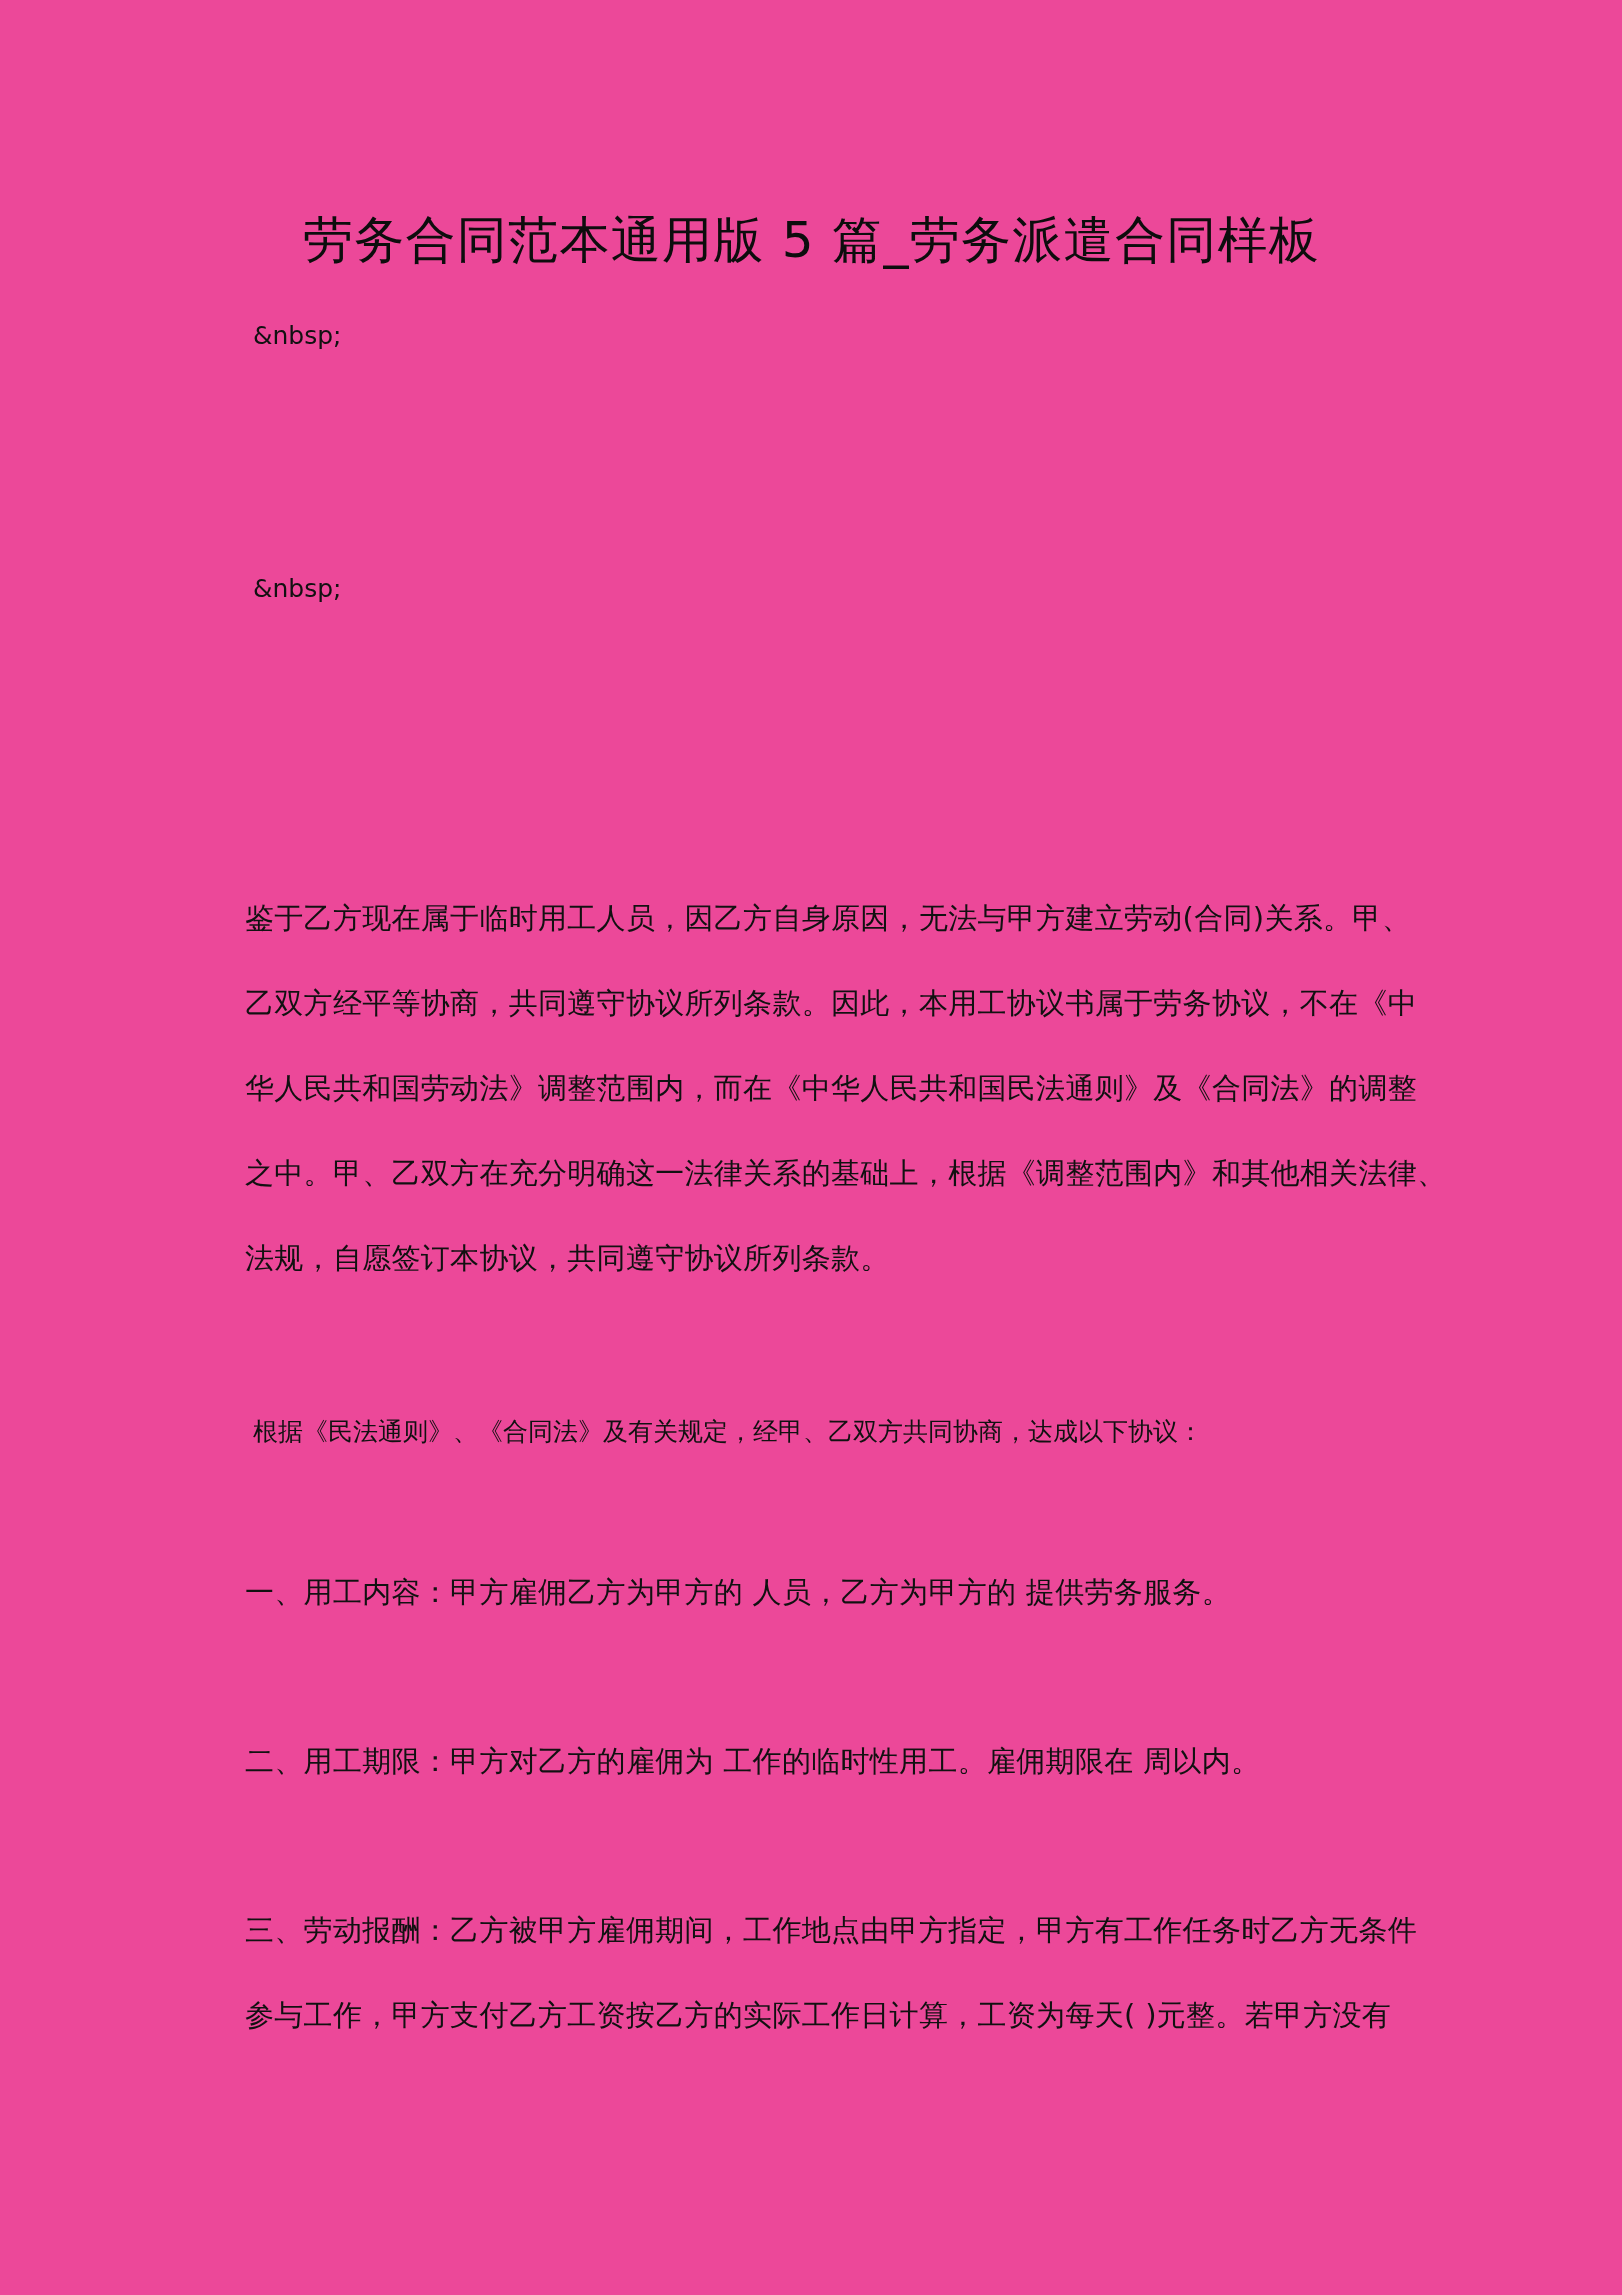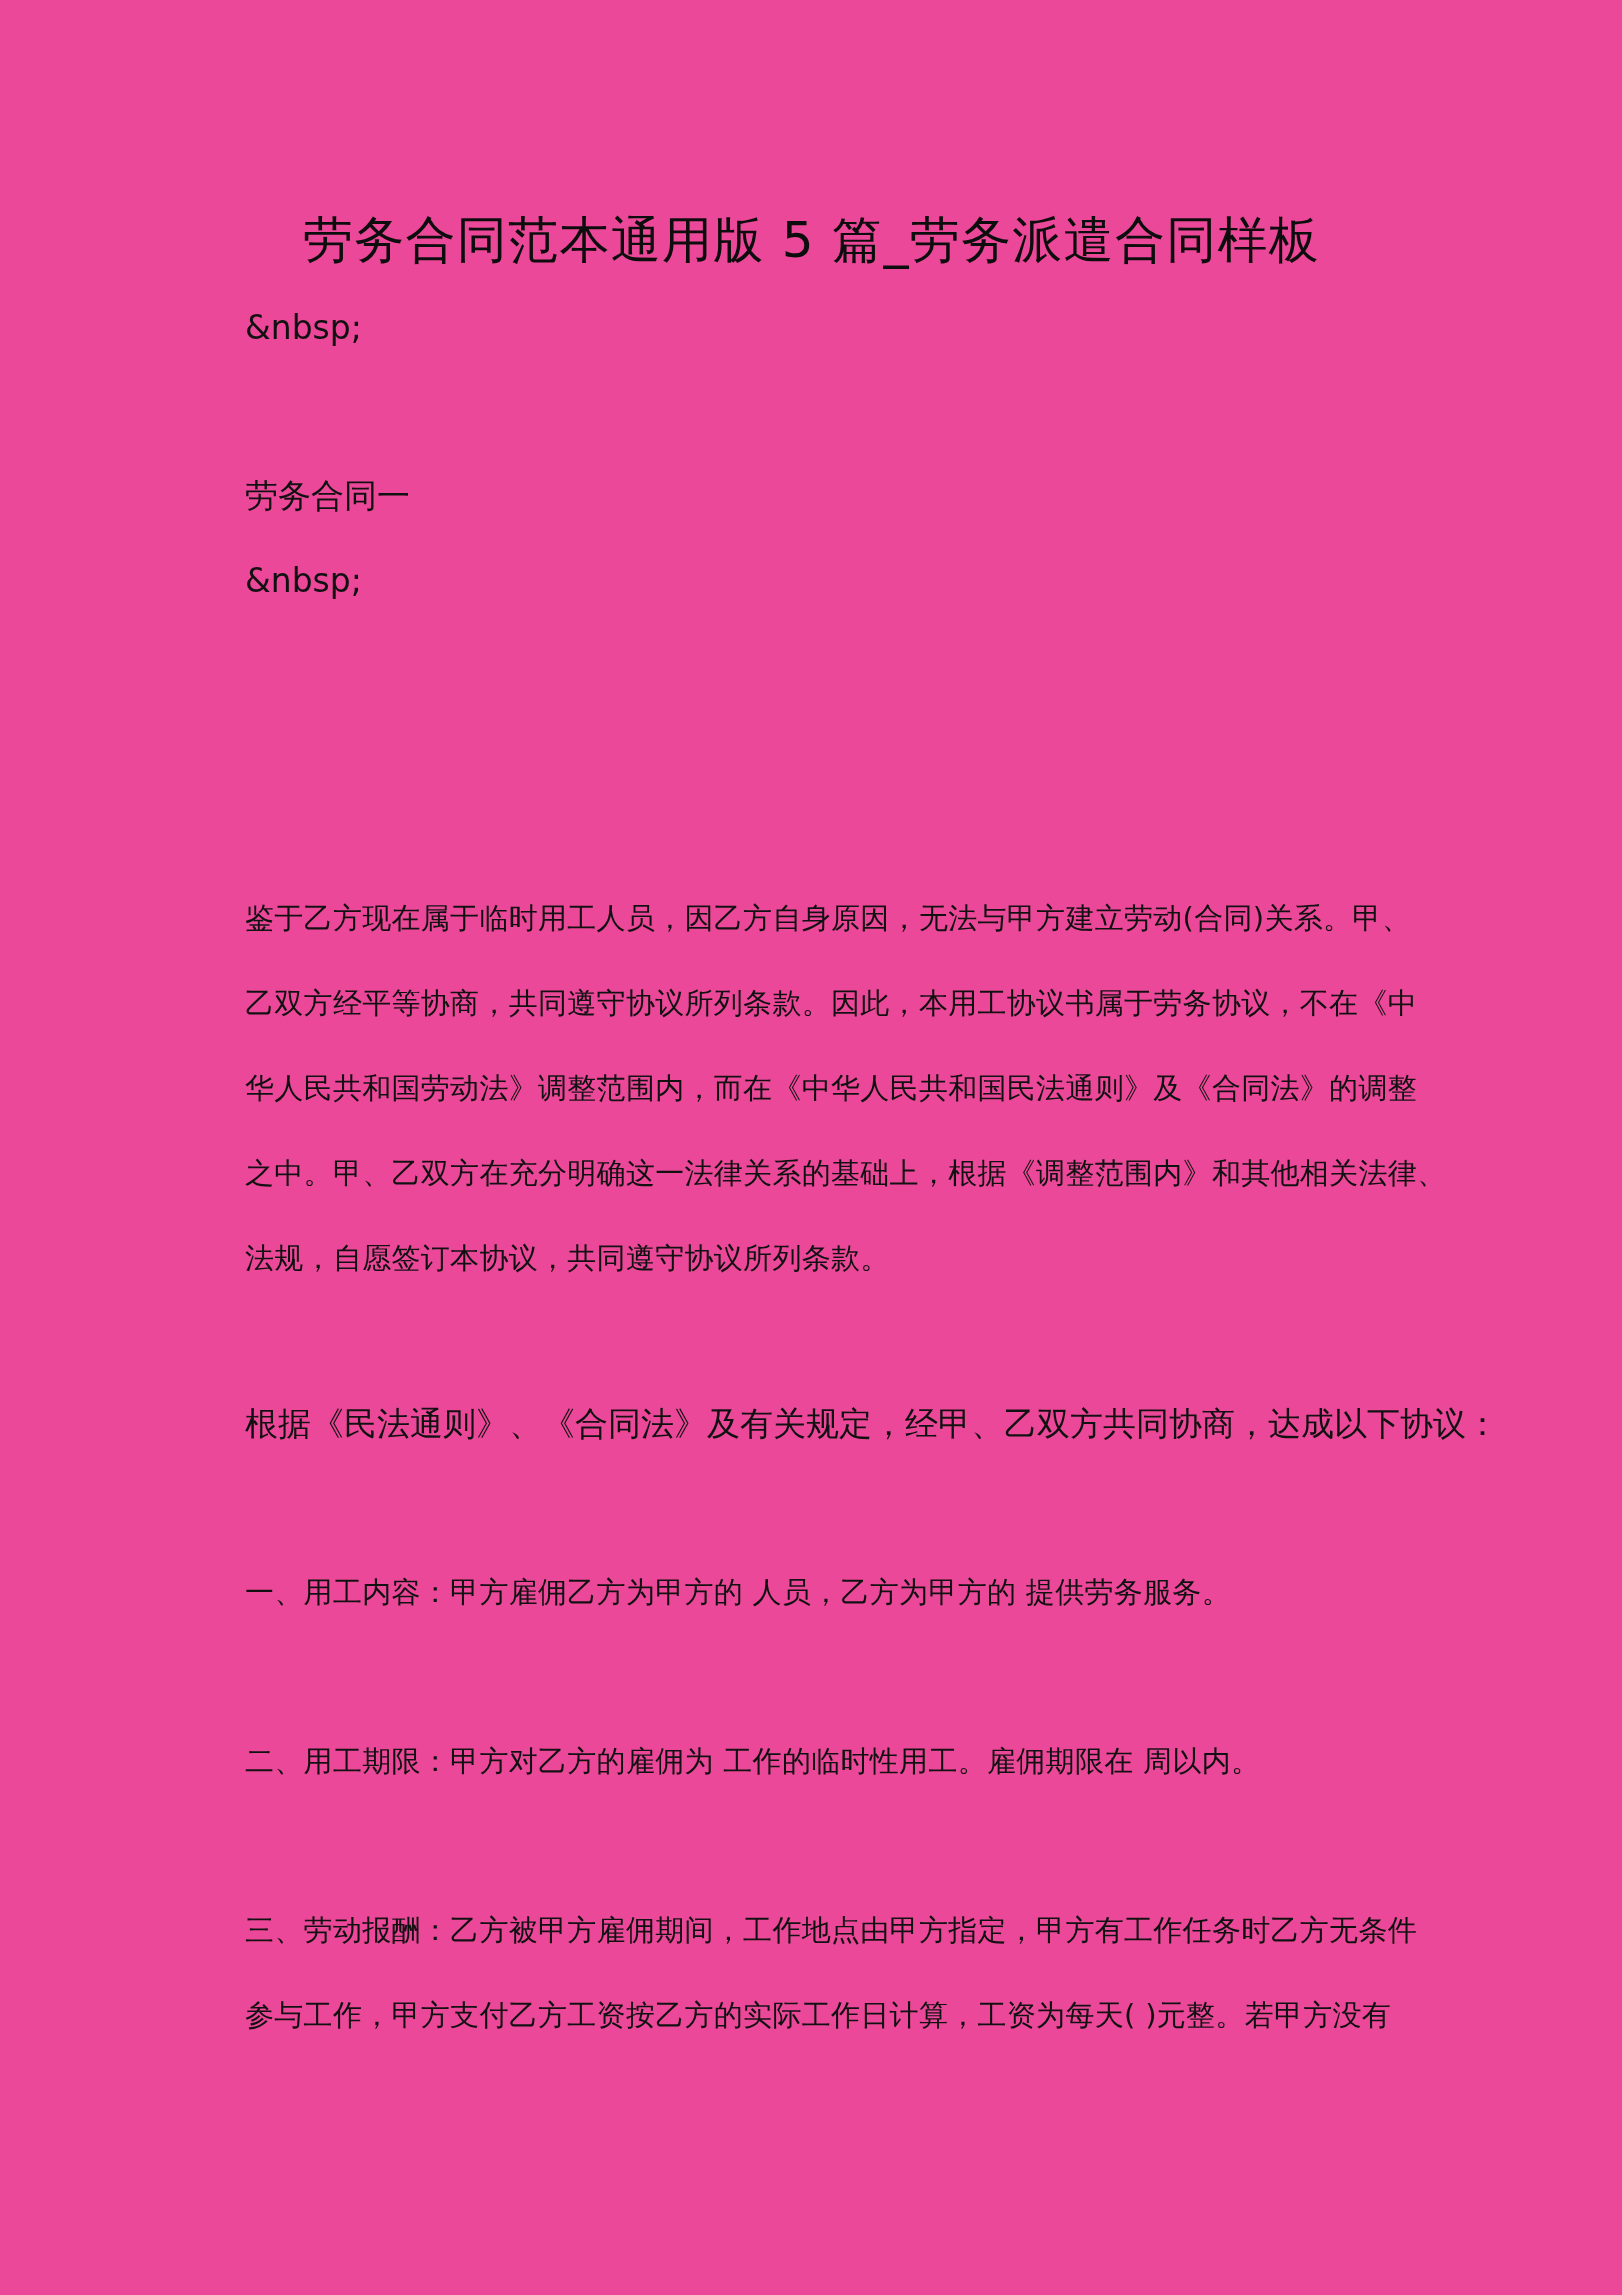--- a/index.html
+++ b/index.html
@@ -32,23 +32,23 @@
       line-height: 65px;
       font-weight: normal;
       letter-spacing: 1.3px;
       color: #0d0d0d;
       margin: 0;
     }
     .body-text {
       position: absolute;
       left: 245px;
       width: 1152px;
-      font-size: 33px;
+      font-size: 25px;
       line-height: 39px;
-      margin: 0;
+      margin: 8px;
       color: #111111;
       white-space: nowrap;
     }
     .para {
       position: absolute;
       left: 245px;
       width: 1152px;
       margin: 0;
       font-size: 29px;
       color: #111111;
@@ -63,21 +63,20 @@
   </style>
 </head>
 <body>
 
 <div class="page">
 
   <h1 class="title">劳务合同范本通用版 5 篇_劳务派遣合同样板</h1>
 
   <p class="body-text" style="top:308px;">&amp;nbsp;</p>
 
-  <p class="body-text" style="top:476px;">劳务合同一</p>
 
   <p class="body-text" style="top:561px;">&amp;nbsp;</p>
 
 
   <div class="para" style="top:899px;">
     <span class="line">鉴于乙方现在属于临时用工人员，因乙方自身原因，无法与甲方建立劳动(合同)关系。甲、</span>
     <span class="line">乙双方经平等协商，共同遵守协议所列条款。因此，本用工协议书属于劳务协议，不在《中</span>
     <span class="line">华人民共和国劳动法》调整范围内，而在《中华人民共和国民法通则》及《合同法》的调整</span>
     <span class="line">之中。甲、乙双方在充分明确这一法律关系的基础上，根据《调整范围内》和其他相关法律、</span>
     <span class="line">法规，自愿签订本协议，共同遵守协议所列条款。</span>

